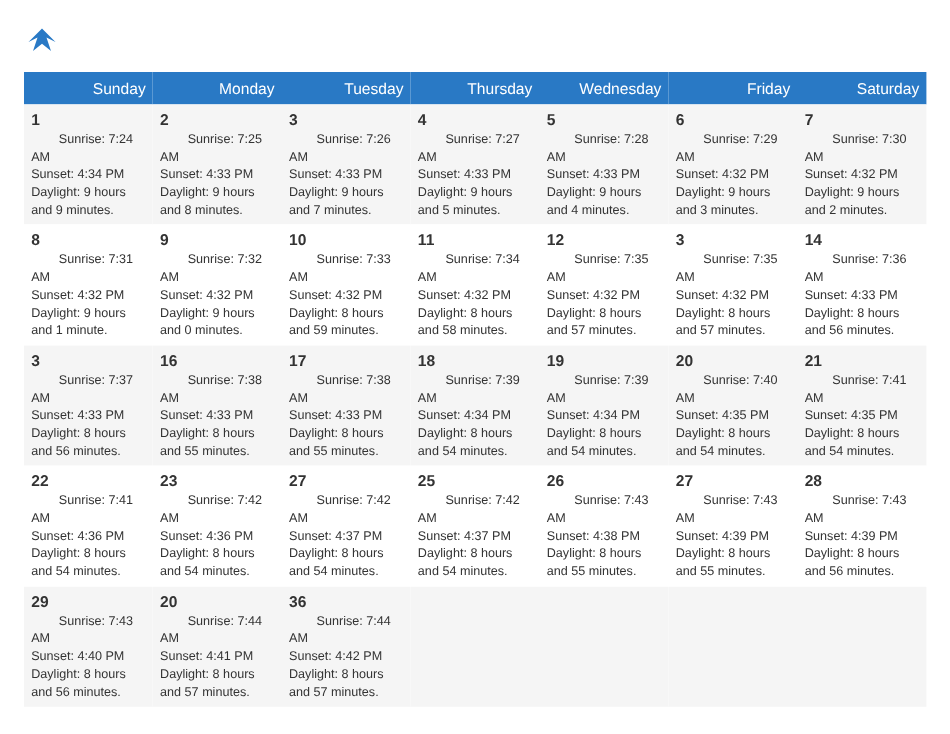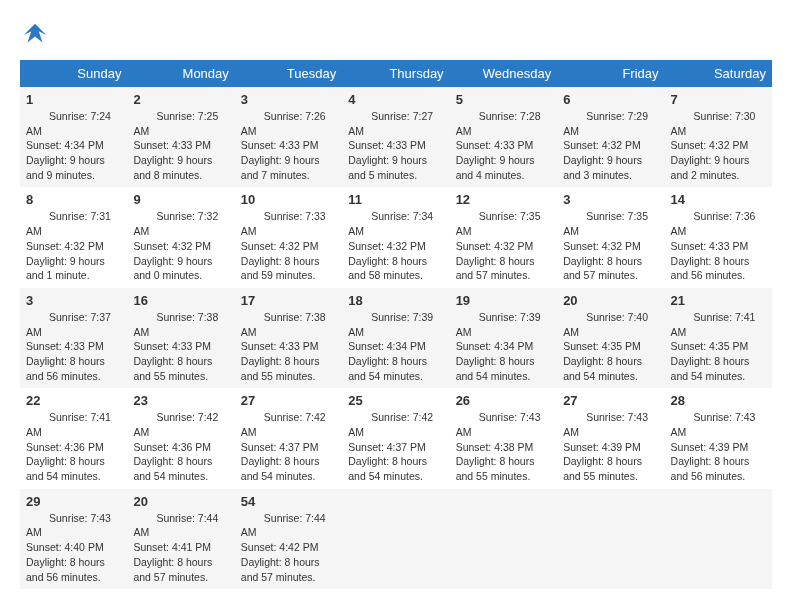--- a/index.html
+++ b/index.html
@@ -181,21 +181,21 @@
         <td><span class="day-num">27</span>
         <span class="day-info">Sunrise: 7:43 AM<br>Sunset: 4:39 PM<br>Daylight: 8 hours and 55 minutes.</span></td>
         <td><span class="day-num">28</span>
         <span class="day-info">Sunrise: 7:43 AM<br>Sunset: 4:39 PM<br>Daylight: 8 hours and 56 minutes.</span></td>
       </tr>
       <tr>
         <td><span class="day-num">29</span>
         <span class="day-info">Sunrise: 7:43 AM<br>Sunset: 4:40 PM<br>Daylight: 8 hours and 56 minutes.</span></td>
         <td><span class="day-num">20</span>
         <span class="day-info">Sunrise: 7:44 AM<br>Sunset: 4:41 PM<br>Daylight: 8 hours and 57 minutes.</span></td>
-        <td><span class="day-num">54</span>
+        <td><span class="day-num">36</span>
         <span class="day-info">Sunrise: 7:44 AM<br>Sunset: 4:42 PM<br>Daylight: 8 hours and 57 minutes.</span></td>
         <td></td>
         <td></td>
         <td></td>
         <td></td>
       </tr>
     </tbody>
 </table>
 
 </body></html>

